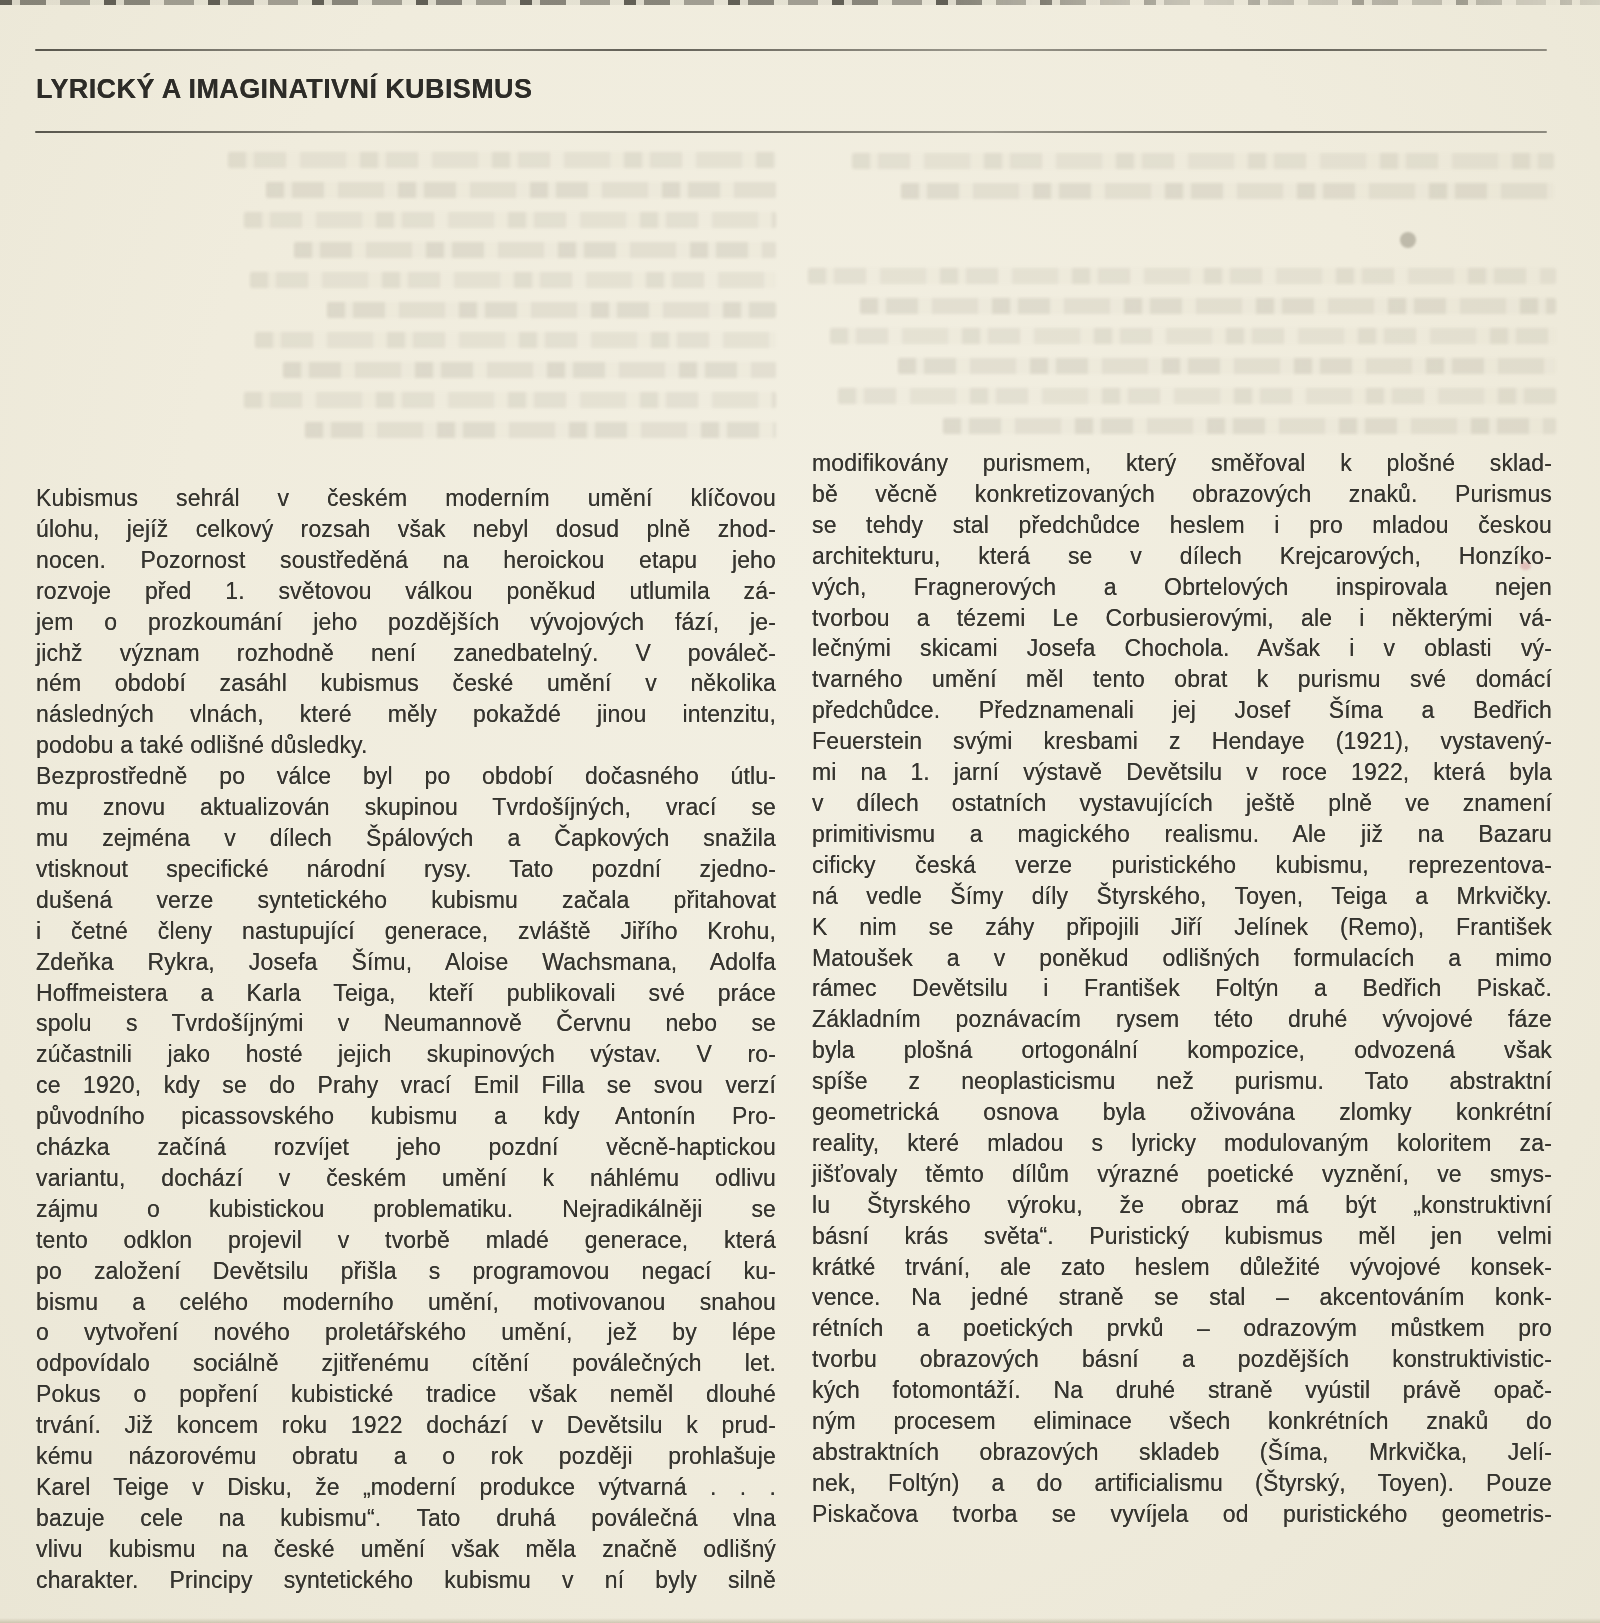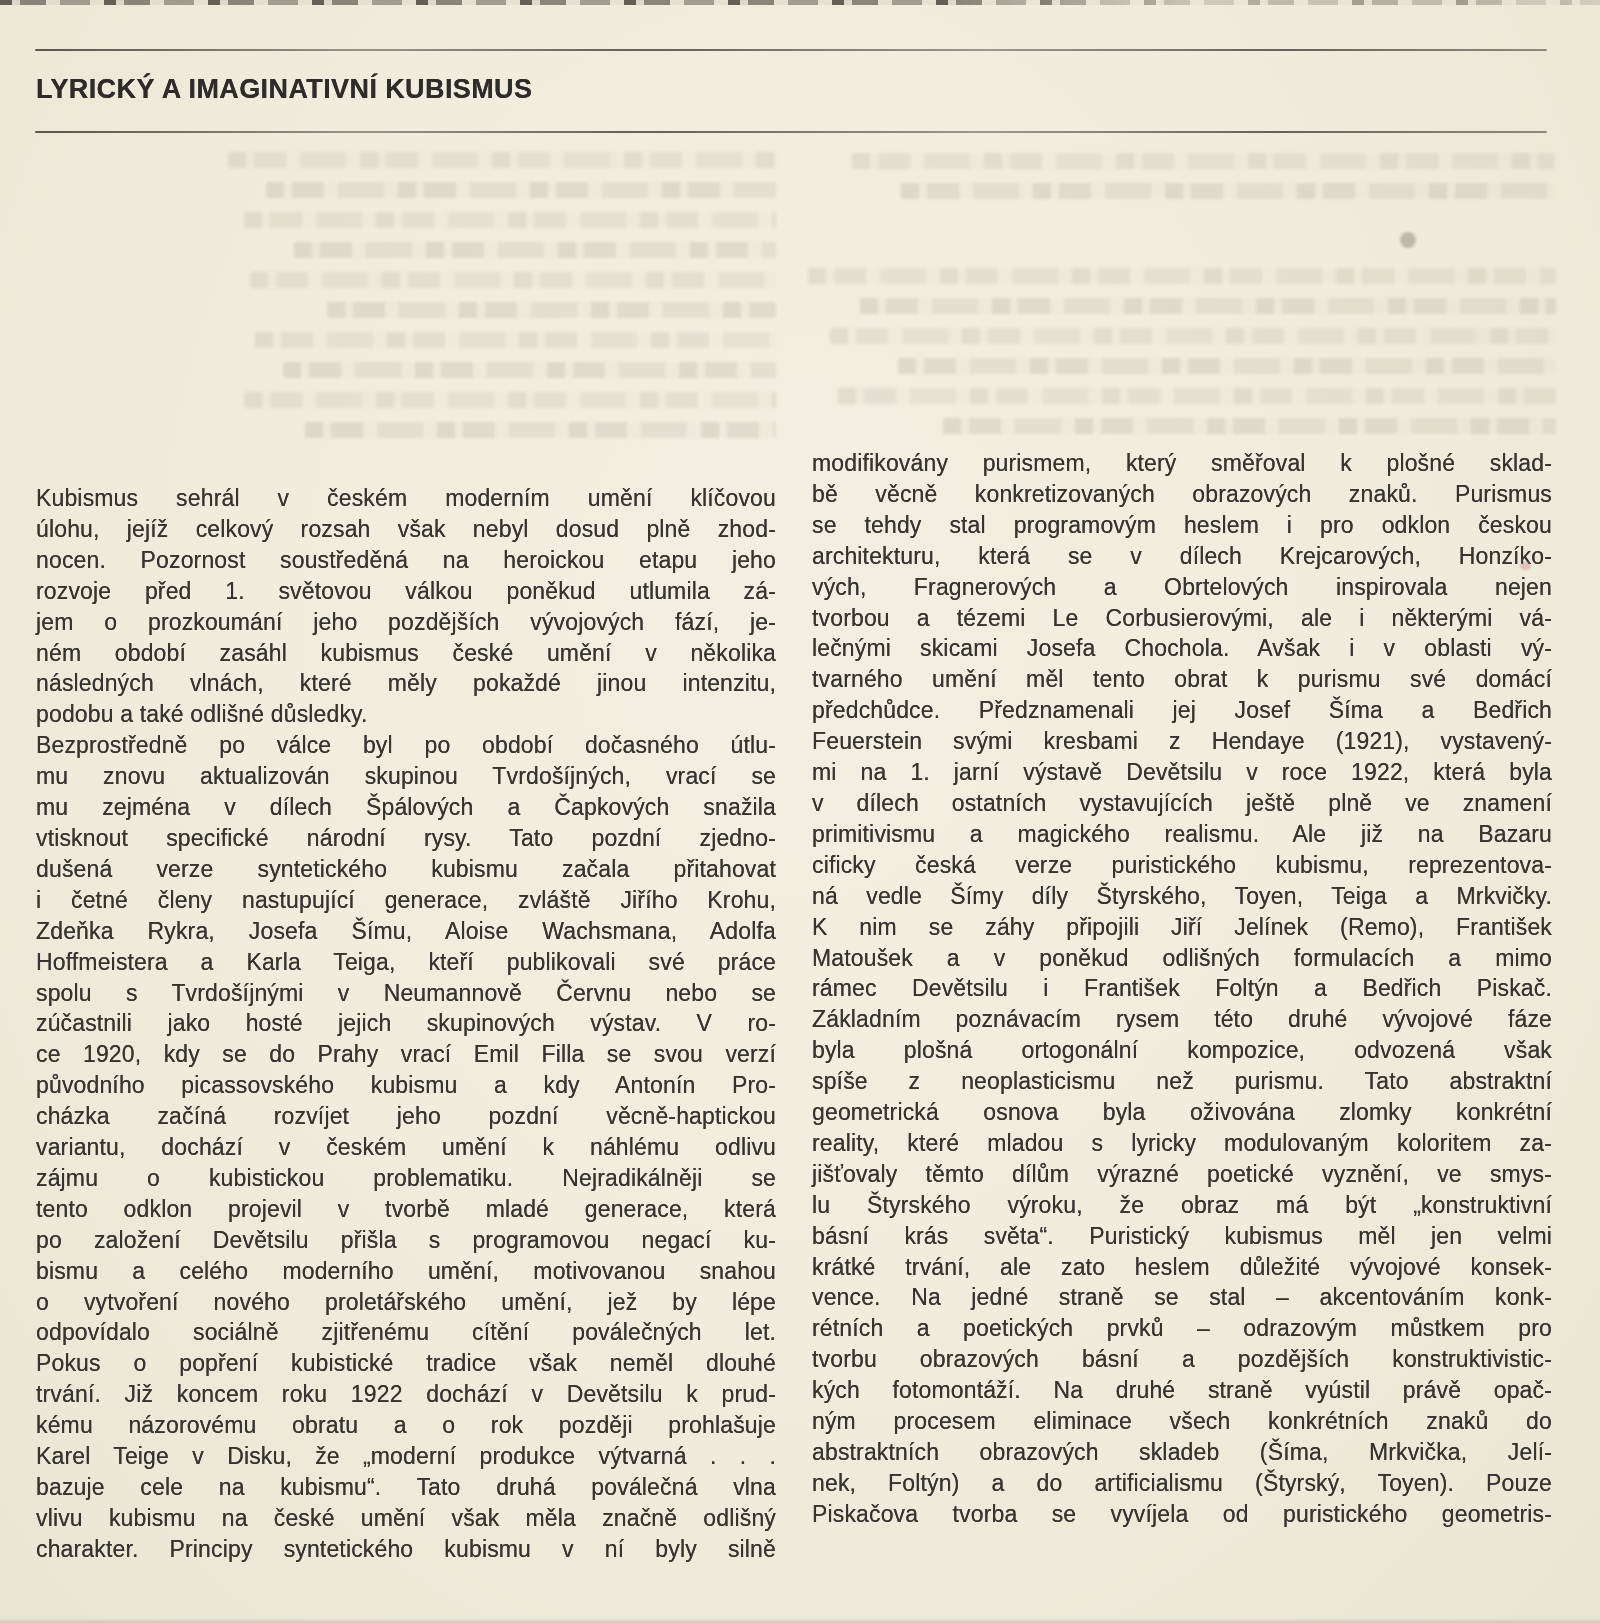--- a/index.html
+++ b/index.html
@@ -119,20 +119,21 @@
       <div class="grow"></div>
       <div class="grow"></div>
   </div>
 
   <div class="col col-left">
       <div class="tl">Kubismus sehrál v českém moderním umění klíčovou</div>
       <div class="tl">úlohu, jejíž celkový rozsah však nebyl dosud plně zhod-</div>
       <div class="tl">nocen. Pozornost soustředěná na heroickou etapu jeho</div>
       <div class="tl">rozvoje před 1. světovou válkou poněkud utlumila zá-</div>
       <div class="tl">jem o prozkoumání jeho pozdějších vývojových fází, je-</div>
+      <div class="tl">jichž význam rozhodně není zanedbatelný. V pováleč-</div>
       <div class="tl">ném období zasáhl kubismus české umění v několika</div>
       <div class="tl">následných vlnách, které měly pokaždé jinou intenzitu,</div>
       <div class="tl flush">podobu a také odlišné důsledky.</div>
       <div class="tl">Bezprostředně po válce byl po období dočasného útlu-</div>
       <div class="tl">mu znovu aktualizován skupinou Tvrdošíjných, vrací se</div>
       <div class="tl">mu zejména v dílech Špálových a Čapkových snažila</div>
       <div class="tl">vtisknout specifické národní rysy. Tato pozdní zjedno-</div>
       <div class="tl">dušená verze syntetického kubismu začala přitahovat</div>
       <div class="tl">i četné členy nastupující generace, zvláště Jiřího Krohu,</div>
       <div class="tl">Zdeňka Rykra, Josefa Šímu, Aloise Wachsmana, Adolfa</div>
@@ -153,21 +154,21 @@
       <div class="tl">trvání. Již koncem roku 1922 dochází v Devětsilu k prud-</div>
       <div class="tl">kému názorovému obratu a o rok později prohlašuje</div>
       <div class="tl">Karel Teige v Disku, že „moderní produkce výtvarná . . .</div>
       <div class="tl">bazuje cele na kubismu“. Tato druhá poválečná vlna</div>
       <div class="tl">vlivu kubismu na české umění však měla značně odlišný</div>
       <div class="tl">charakter. Principy syntetického kubismu v ní byly silně</div>
     </div>
   <div class="col col-right">
       <div class="tl">modifikovány purismem, který směřoval k plošné sklad-</div>
       <div class="tl">bě věcně konkretizovaných obrazových znaků. Purismus</div>
-      <div class="tl">se tehdy stal programovým heslem i pro odklon českou</div>
+      <div class="tl">se tehdy stal předchůdce heslem i pro mladou českou</div>
       <div class="tl">architekturu, která se v dílech Krejcarových, Honzíko-</div>
       <div class="tl">vých, Fragnerových a Obrtelových inspirovala nejen</div>
       <div class="tl">tvorbou a tézemi Le Corbusierovými, ale i některými vá-</div>
       <div class="tl">lečnými skicami Josefa Chochola. Avšak i v oblasti vý-</div>
       <div class="tl">tvarného umění měl tento obrat k purismu své domácí</div>
       <div class="tl">předchůdce. Předznamenali jej Josef Šíma a Bedřich</div>
       <div class="tl">Feuerstein svými kresbami z Hendaye (1921), vystavený-</div>
       <div class="tl">mi na 1. jarní výstavě Devětsilu v roce 1922, která byla</div>
       <div class="tl">v dílech ostatních vystavujících ještě plně ve znamení</div>
       <div class="tl">primitivismu a magického realismu. Ale již na Bazaru</div>

